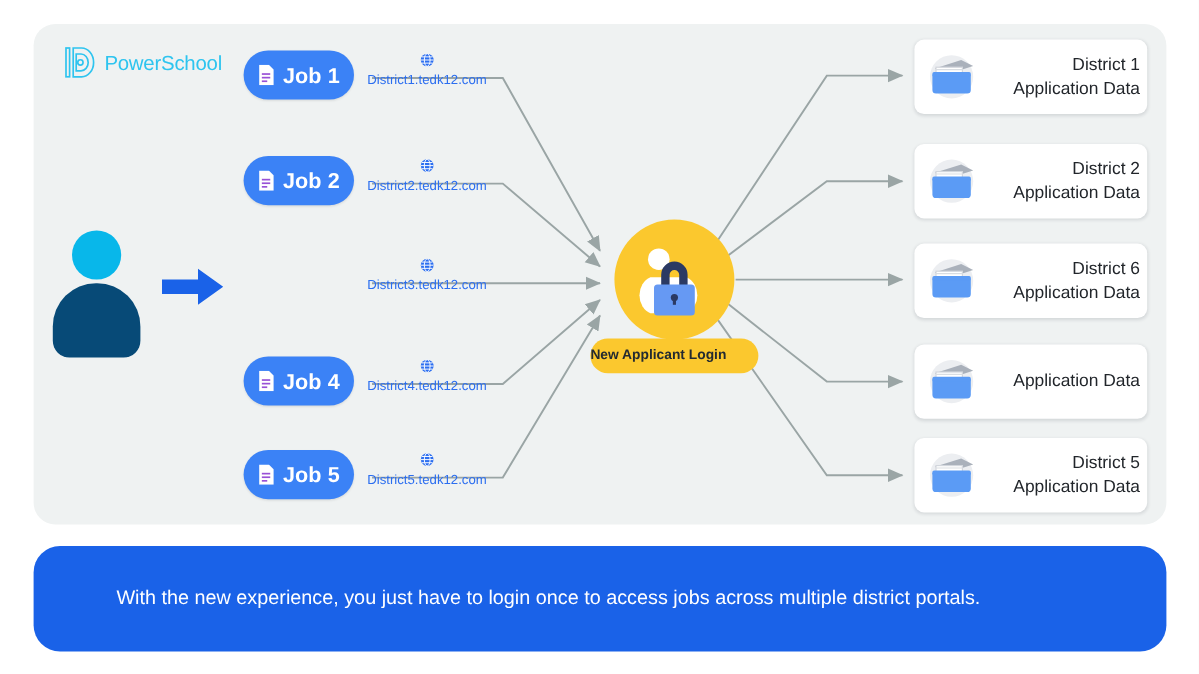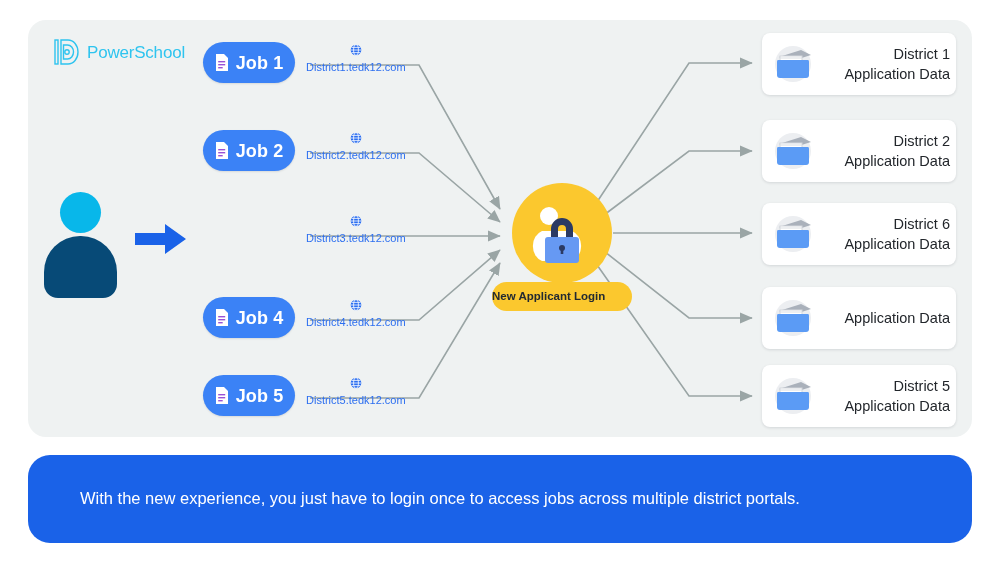--- a/index.html
+++ b/index.html
@@ -107,21 +107,21 @@
   .wires{position:absolute;left:0;top:0;width:999px;height:562px;pointer-events:none;}
 
   
   .banner{
     position:absolute;left:28px;top:455px;
     width:944px;height:88px;
     background:#1a62e8;border-radius:22px;
     display:flex;align-items:center;
   }
   .banner span{
-    color:#ffffff;font-size:16.5px;padding-left:52px;line-height:1.2;
+    color:#ffffff;font-size:16.5px;padding-left:33px;line-height:1.2;margin-left:36px;
   }
 </style>
 </head>
 <body>
 
 <div id="stage">
 
   <div class="panel"></div>
 
   <svg class="wires" viewBox="0 0 999 562">

